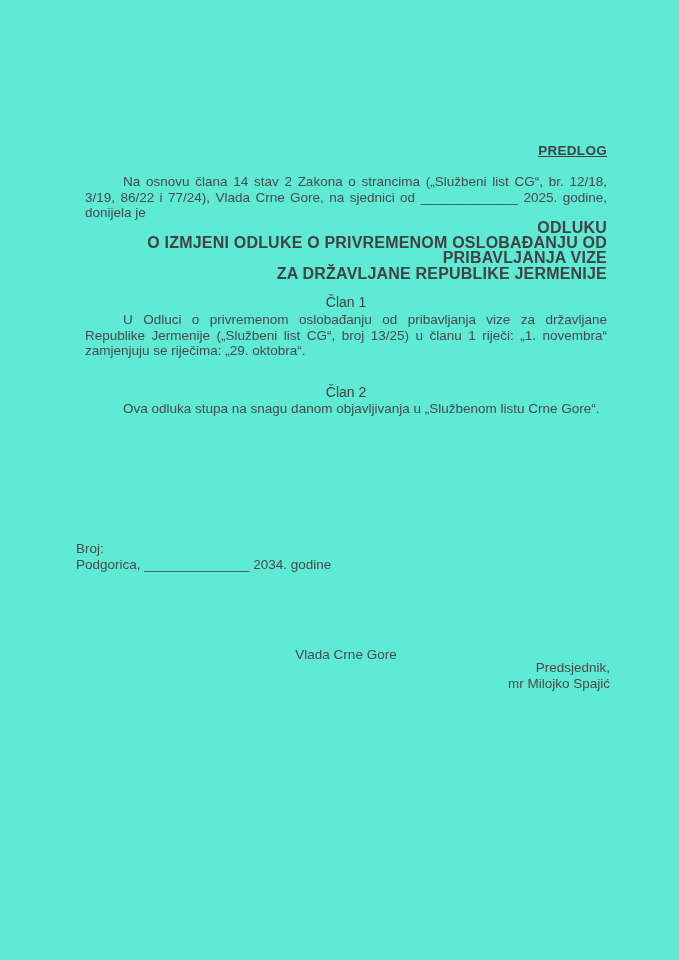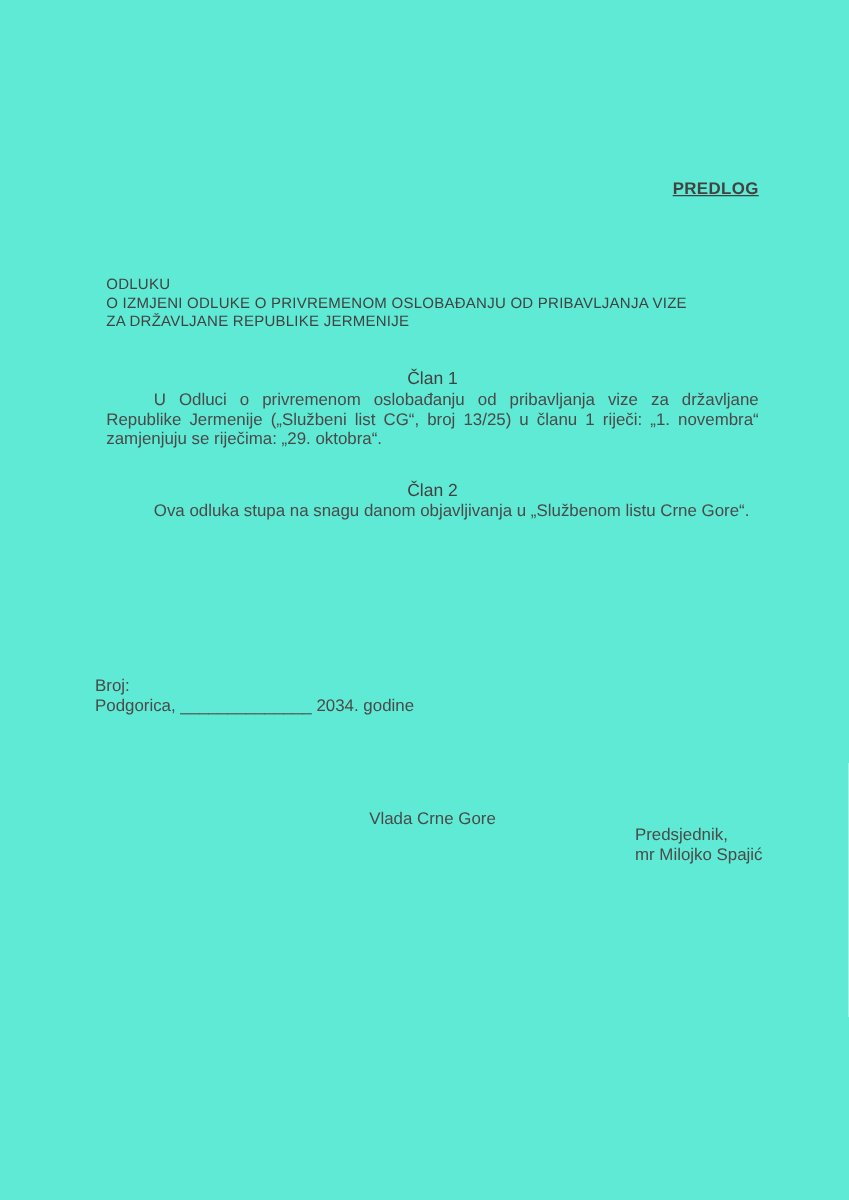--- a/index.html
+++ b/index.html
@@ -34,23 +34,23 @@
     width: 522px;
     text-align: justify;
     text-indent: 38px;
   }
   .intro-pos   { top: 174px; }
   .title-block {
     position: absolute;
     top: 220px;
     left: 85px;
     width: 522px;
-    text-align: left;
-    font-weight: normal;
-    font-size: 12px;
+    text-align: right;
+    font-weight: bold;
+    font-size: 16px;
     line-height: 15.2px;
     color: #424242;
     letter-spacing: 0.2px;
   }
   .art-heading {
     position: absolute;
     left: 85px;
     width: 522px;
     text-align: center;
     font-weight: normal;
@@ -71,30 +71,31 @@
     position: absolute;
     top: 647px;
     left: 85px;
     width: 522px;
     text-align: center;
   }
   .signature {
     position: absolute;
     top: 660px;
     right: 69px;
-    text-align: left;
+    text-align: right;
   }
 </style>
 </head>
 <body>
 
 <div class="page">
 
   <div class="predlog">PREDLOG</div>
 
+  <p class="para intro-pos">Na osnovu člana 14 stav 2 Zakona o strancima („Službeni list CG“, br. 12/18, 3/19, 86/22 i 77/24), Vlada Crne Gore, na sjednici od _____________ 2025. godine, donijela je</p>
 
   <div class="title-block">
     <div>ODLUKU</div>
     <div>O IZMJENI ODLUKE O PRIVREMENOM OSLOBAĐANJU OD PRIBAVLJANJA VIZE</div>
     <div>ZA DRŽAVLJANE REPUBLIKE JERMENIJE</div>
   </div>
 
   <div class="art-heading h1-pos">Član 1</div>
 
   <p class="para p1-pos">U Odluci o privremenom oslobađanju od pribavljanja vize za državljane Republike Jermenije („Službeni list CG“, broj 13/25) u članu 1 riječi: „1. novembra“ zamjenjuju se riječima: „29. oktobra“.</p>

